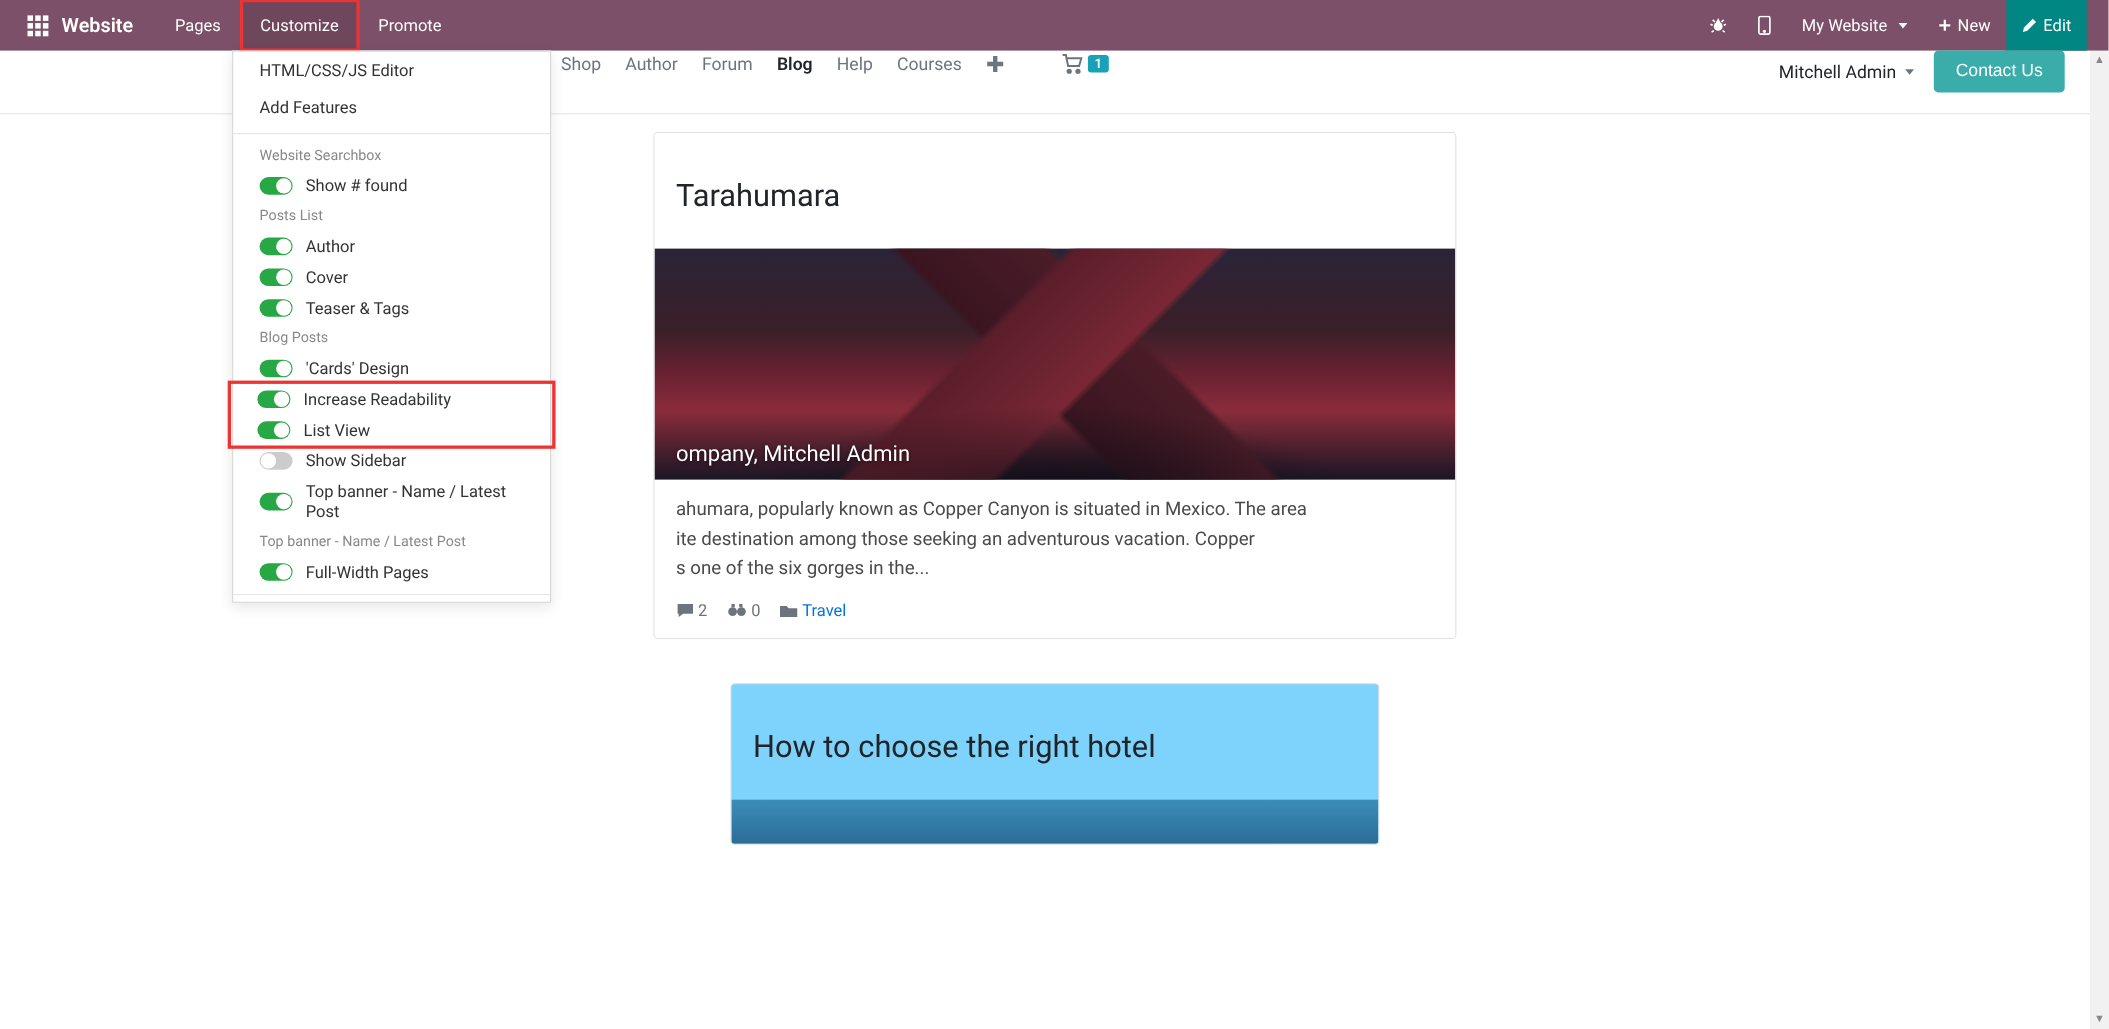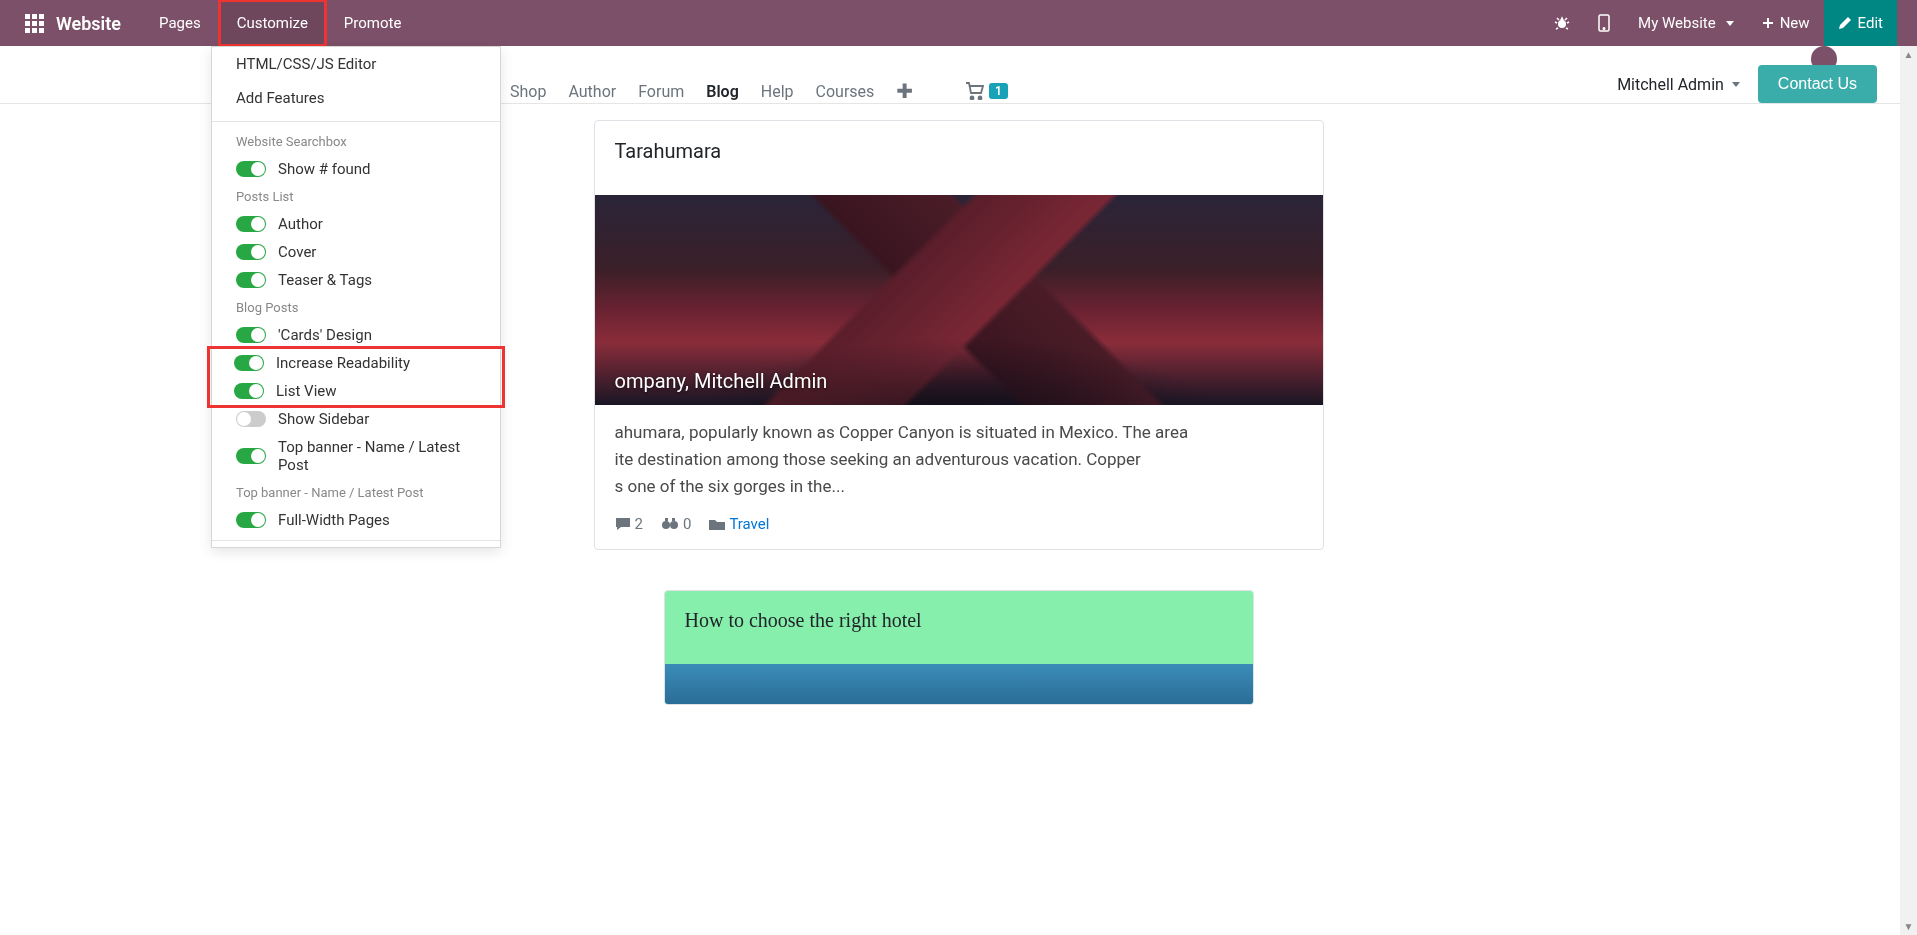--- a/index.html
+++ b/index.html
@@ -14,21 +14,21 @@
     .brand { font-weight: 600; font-size: 18px; margin-right: 20px; }
     .topnav-item { padding: 0 18px; height: 46px; display: flex; align-items: center; cursor: pointer; font-size: 15px; }
     .topnav-item.hl { outline: 3px solid #e33; outline-offset: -2px; background: rgba(0,0,0,0.1); }
     .topbar-right { margin-left: auto; display: flex; align-items: center; gap: 0; }
     .top-icon-btn { padding: 0 14px; height: 46px; display: flex; align-items: center; cursor: pointer; }
     .top-btn { padding: 0 14px; height: 46px; display: flex; align-items: center; cursor: pointer; gap: 6px; }
     .top-btn.edit { background: #008784; }
     .caret-d { width: 0; height: 0; border-left: 4px solid transparent; border-right: 4px solid transparent; border-top: 5px solid #fff; display: inline-block; margin-left: 4px; }
 
     
-    .sitebar { height: 58px; border-bottom: 1px solid #e5e5e5; display: flex; align-items: flex-end; padding: 0 40px 0 10px; font-size: 16px; position: relative; }
+    .sitebar { height: 58px; border-bottom: 1px solid #e5e5e5; display: flex; align-items: flex-start; padding: 0 40px 0 10px; font-size: 16px; position: relative; }
     .sitebar-right { margin-left: auto; display: flex; align-items: center; gap: 18px; }
     .sitenav { display: flex; align-items: center; gap: 22px; padding-left: 500px; }
     .sitenav a { color: #6c757d; text-decoration: none; cursor: pointer; }
     .sitenav a.active { color: #212529; font-weight: 600; }
     .plus-sq { color: #6c757d; font-size: 20px; cursor: pointer; }
     .cart-wrap { display: flex; align-items: center; gap: 4px; color: #6c757d; cursor: pointer; margin-left: 30px; }
     .cart-badge { background: #17a2b8; color: #fff; font-size: 12px; padding: 1px 6px; border-radius: 3px; font-weight: 600; }
     .user-dd { color: #212529; cursor: pointer; display: flex; align-items: center; gap: 4px; }
     .user-dd .caret-d { border-top-color: #6c757d; }
     .contact-btn { background: #3aadaa; color: #fff; border: none; padding: 10px 20px; border-radius: 4px; font-size: 16px; cursor: pointer; }
@@ -52,35 +52,35 @@
     .toggle.off { background: #ccc; }
     .toggle::after { content: ""; position: absolute; width: 14px; height: 14px; background: #fff; border-radius: 50%; top: 1px; }
     .toggle.on::after { right: 1px; }
     .toggle.off::after { left: 1px; }
     .hl-group { outline: 3px solid #e33; margin: 0 -2px; }
 
     
     .main { padding: 0 0 40px 0; }
     .card { width: 730px; margin: 16px auto 40px; border: 1px solid #dee2e6; border-radius: 4px; overflow: hidden; background: #fff; }
     .card-pad { padding: 18px 20px; }
-    .card-title { font-size: 20px; font-weight: 400; color: #212529; margin-bottom: 14px; }
+    .card-title { font-size: 28px; font-weight: 400; color: #212529; margin-bottom: 14px; margin-top: 22px; }
     .cover { position: relative; height: 210px; background: linear-gradient(180deg,#2a2438 0%,#3a1f28 35%,#6b2232 55%,#8a2c3a 70%,#1a1624 100%); }
     .cover-mtn { position:absolute; inset:0; background:
         radial-gradient(ellipse 400px 140px at 50% 115%, #0f0d16 0%, transparent 70%),
         linear-gradient(135deg, transparent 40%, #5a1e2a 41%, #7a2735 55%, transparent 56%),
         linear-gradient(45deg, transparent 45%, #3a1520 46%, #4a1c28 60%, transparent 61%); }
     .cover-text { position: absolute; left: 20px; bottom: 12px; color: #fff; font-size: 20px; text-shadow: 0 1px 3px rgba(0,0,0,0.6); }
     .teaser { padding: 14px 20px 2px; font-size: 17px; color: #4a4a4a; line-height: 1.6; }
     .tags { padding: 8px 20px; display: flex; gap: 8px; }
     .tag { border: 1px solid #cfd8dc; color: #1976a2; font-size: 13px; padding: 2px 8px; border-radius: 2px; font-weight: 600; cursor: pointer; }
     .meta { padding: 12px 20px 16px; display: flex; align-items: center; gap: 18px; color: #6c757d; font-size: 15px; }
     .meta .cat { color: #0275d8; cursor: pointer; }
     .meta-item { display: flex; align-items: center; gap: 4px; }
 
-    .card2 { width: 590px; margin: 0 auto 40px; border: 1px solid #dee2e6; border-radius: 4px; overflow: hidden; background: #86efac; font-family: Liberation Serif, serif; }
+    .card2 { width: 590px; margin: 0 auto 40px; border: 1px solid #dee2e6; border-radius: 4px; overflow: hidden; background: #7dd3fc; }
     .cover2 { height: 40px; background: linear-gradient(180deg,#3a8db8 0%,#2a6d98 100%); }
 
     svg { display: block; }
   </style>
 </head>
 <body>
 
 <div class="topbar">
   <div class="topbar-left">
     <div class="apps-icon">

